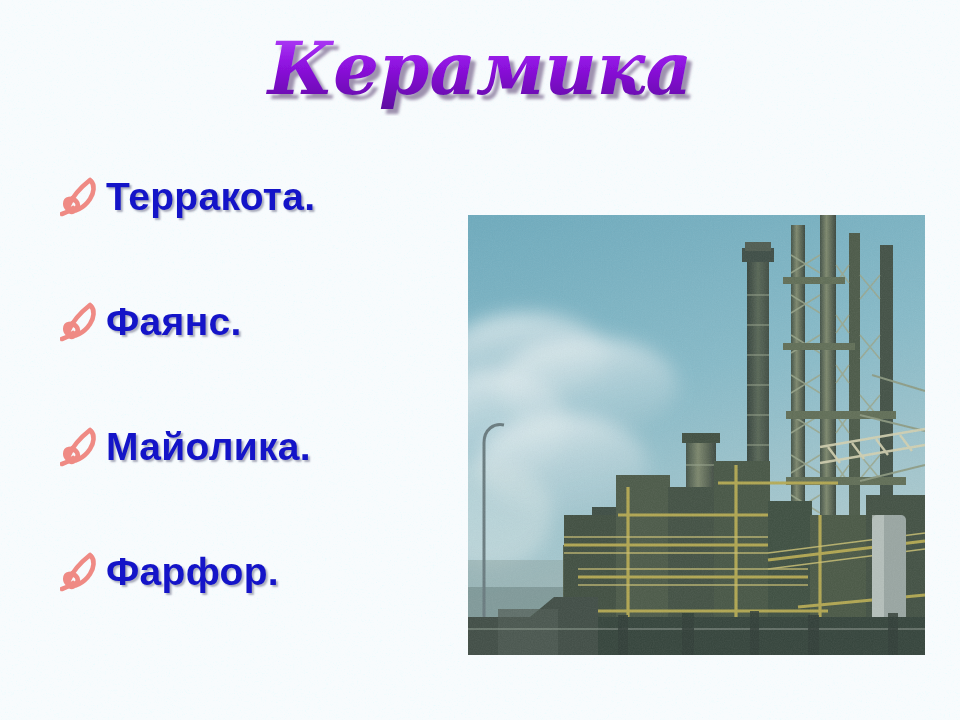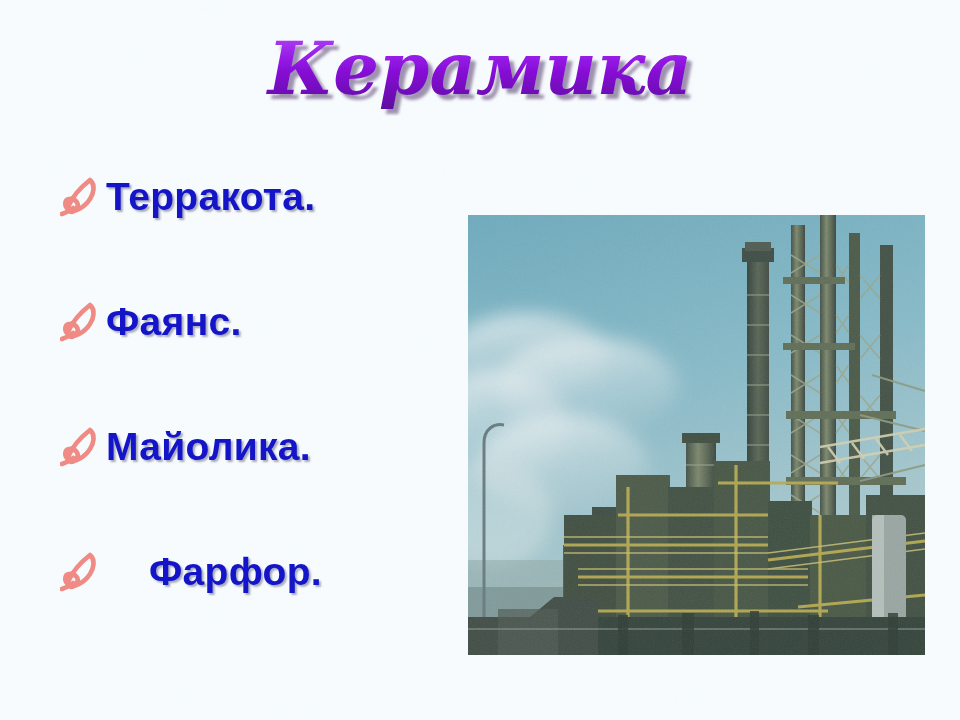--- a/index.html
+++ b/index.html
@@ -49,21 +49,21 @@
     top: 166px;
     width: 400px;
   }
   .bullet-row {
     display: flex;
     align-items: center;
     height: 60px;
     margin-bottom: 65px;
     text-align: right;
   }
-  .bullet-row:last-child { margin-bottom: 0; gap: 43px; }
+  .bullet-row:last-child { margin-bottom: 0; }
   .bullet-mark {
     width: 40px;
     height: 42px;
     flex: 0 0 40px;
     margin-right: 6px;
     display: block;
   }
   .bullet-text {
     font-family: "Liberation Sans", sans-serif;
     font-weight: bold;

